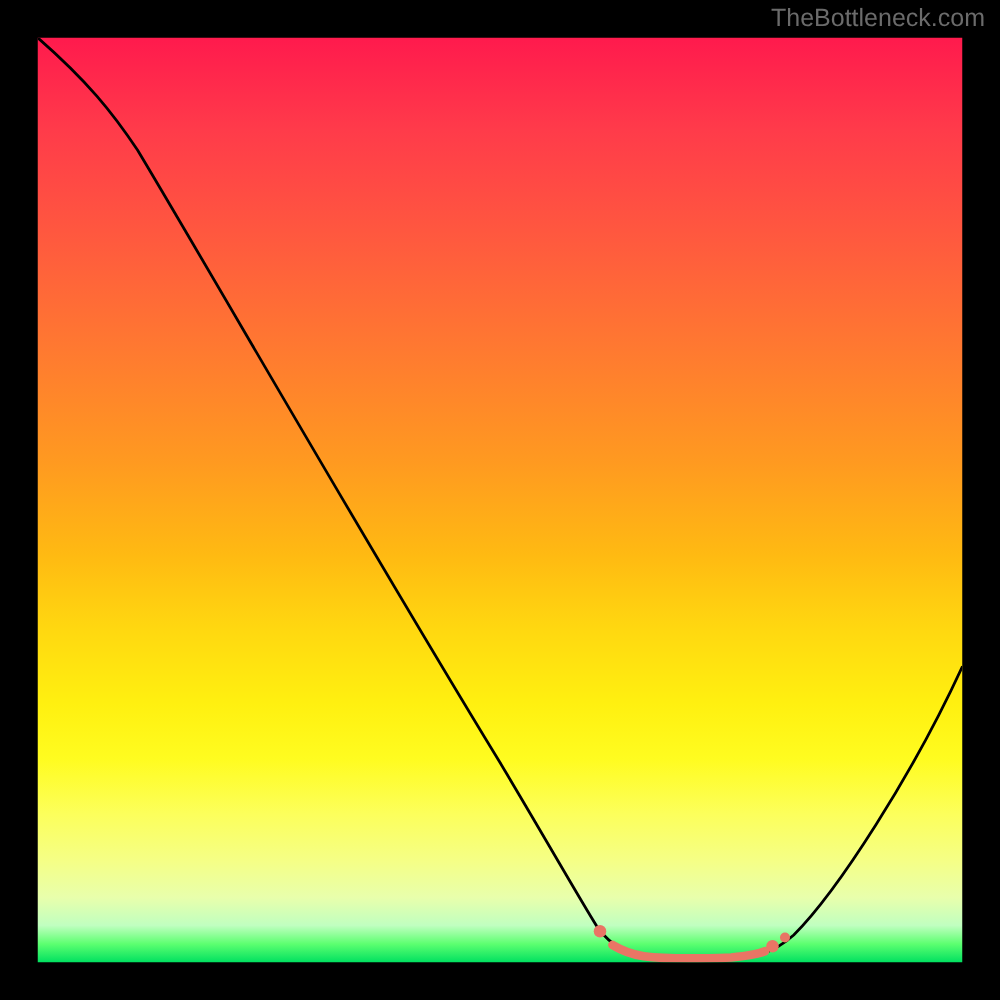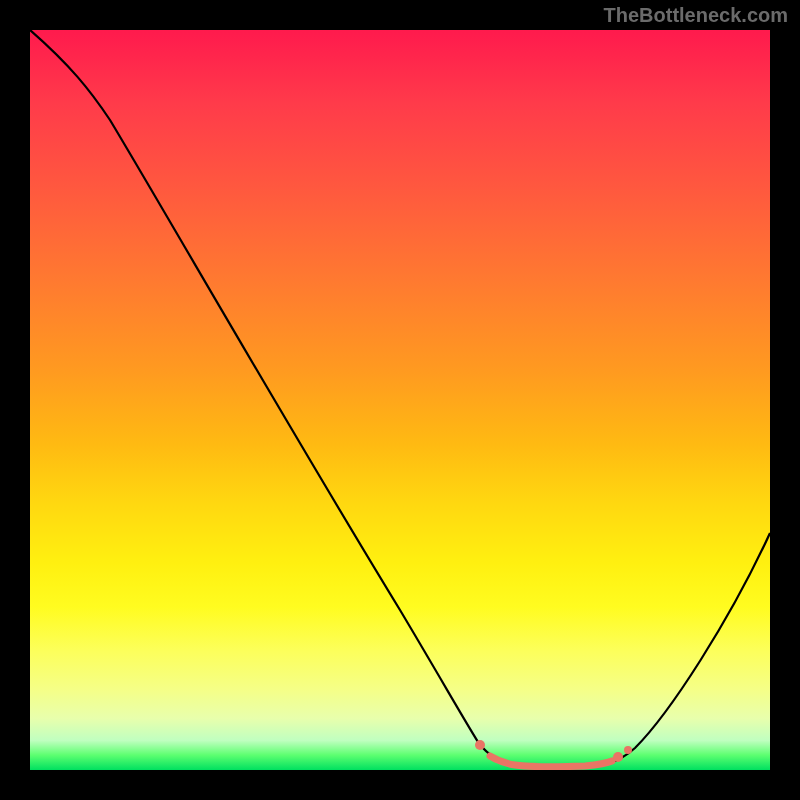--- a/index.html
+++ b/index.html
@@ -9,21 +9,21 @@
     background: #000;
     position: relative;
     font-family: Arial, sans-serif;
   }
   .watermark {
     position: absolute;
     top: 4px;
     right: 12px;
     color: #6b6b6b;
     font-size: 20px;
-    font-weight: 700;
+    font-weight: 400;
     z-index: 10;
   }
   .plot-area {
     position: absolute;
     left: 30px;
     top: 30px;
     width: 740px;
     height: 740px;
     overflow: hidden;
   }

